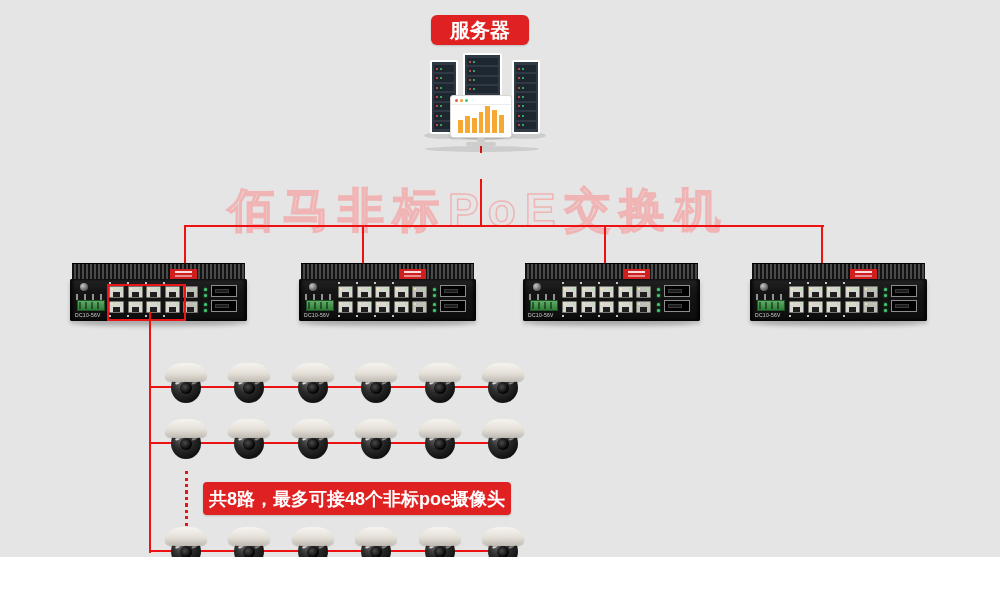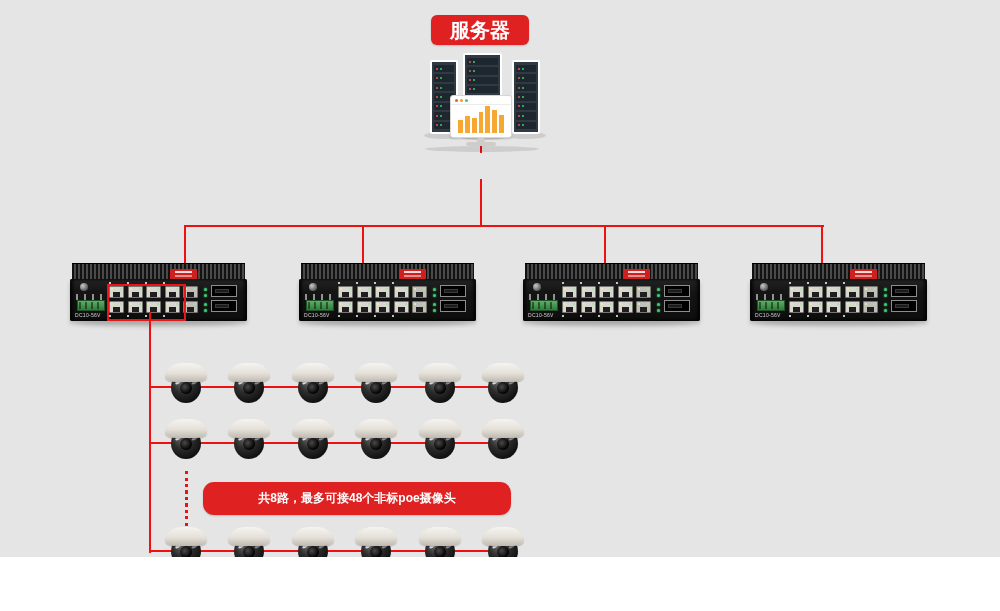--- a/index.html
+++ b/index.html
@@ -9,21 +9,21 @@
   html,body{margin:0;padding:0;}
   body{font-family:"Liberation Sans","DejaVu Sans",sans-serif;}
   .stage{position:relative;width:1000px;height:557px;background:var(--bg);overflow:hidden;}
 
   
   .red-label{position:absolute;background:var(--label-red);color:#fff;font-weight:bold;
     display:flex;align-items:center;justify-content:center;border-radius:6px;z-index:4;
     white-space:nowrap;box-shadow:0 1px 2px rgba(0,0,0,.18);}
   #server-label{left:431px;top:15px;width:98px;height:30px;font-size:20px;}
   #core-label{left:412px;top:150px;width:112px;height:29px;font-size:19px;}
-  #capacity-label{left:203px;top:482px;width:308px;height:33px;font-size:12px;border-radius:11px;}
+  #capacity-label{left:203px;top:482px;width:308px;height:33px;font-size:18px;border-radius:4px;}
 
   
   .watermark{position:absolute;left:228px;top:180px;width:520px;height:50px;z-index:1;
     font-size:46px;font-weight:600;letter-spacing:9px;white-space:nowrap;
     color:rgba(255,255,255,0);-webkit-text-stroke:1.5px var(--wm);}
 
   
   .line{position:absolute;background:var(--line-red);z-index:2;}
   .dotted-line{position:absolute;left:185px;top:471px;width:3px;height:55px;z-index:2;
     background:repeating-linear-gradient(180deg,var(--line-red) 0 3px,transparent 3px 6.5px);}
@@ -145,20 +145,21 @@
           <div class="chart-bar" style="height: 27px;"></div>
           <div class="chart-bar" style="height: 23px;"></div>
           <div class="chart-bar" style="height: 18px;"></div>
         </div>
       </div>
       <div class="stand" style="left: 477px; top: 138px; width: 8px; height: 5px;"></div>
       <div class="stand" style="left: 466px; top: 142px; width: 30px; height: 4px;"></div>
     </div>
 
 
+  <div class="watermark">佰马非标PoE交换机</div>
 
   <div id="lines-layer">
       <div class="line" style="left: 480px; top: 137px; width: 2px; height: 16px; z-index: 2;"></div>
       <div class="line" style="left: 480px; top: 179px; width: 2px; height: 47px; z-index: 2;"></div>
       <div class="line" style="left: 184px; top: 225px; width: 640px; height: 2px; z-index: 2;"></div>
       <div class="line" style="left: 184px; top: 225px; width: 2px; height: 40px; z-index: 2;"></div>
       <div class="line" style="left: 362px; top: 225px; width: 2px; height: 40px; z-index: 2;"></div>
       <div class="line" style="left: 604px; top: 225px; width: 2px; height: 40px; z-index: 2;"></div>
       <div class="line" style="left: 821px; top: 225px; width: 2px; height: 40px; z-index: 2;"></div>
       <div class="line" style="left: 149px; top: 312px; width: 2px; height: 241px; z-index: 5;"></div>

